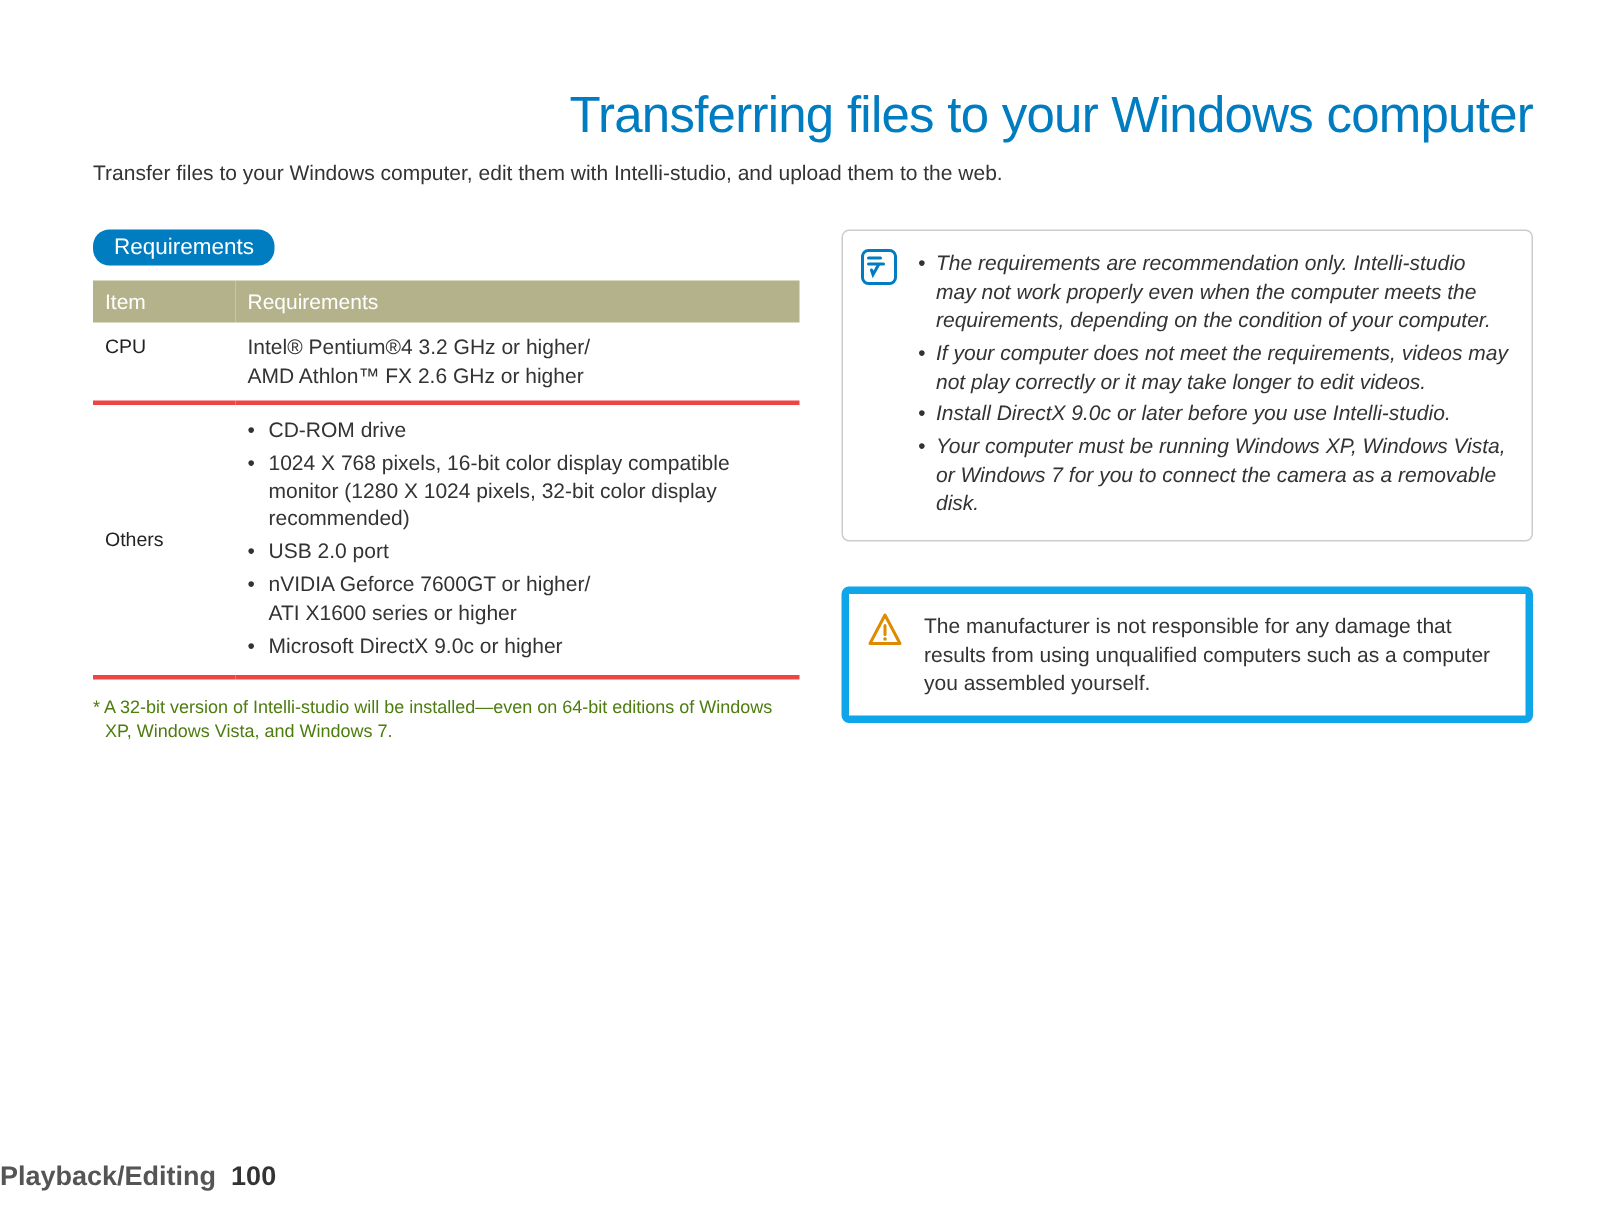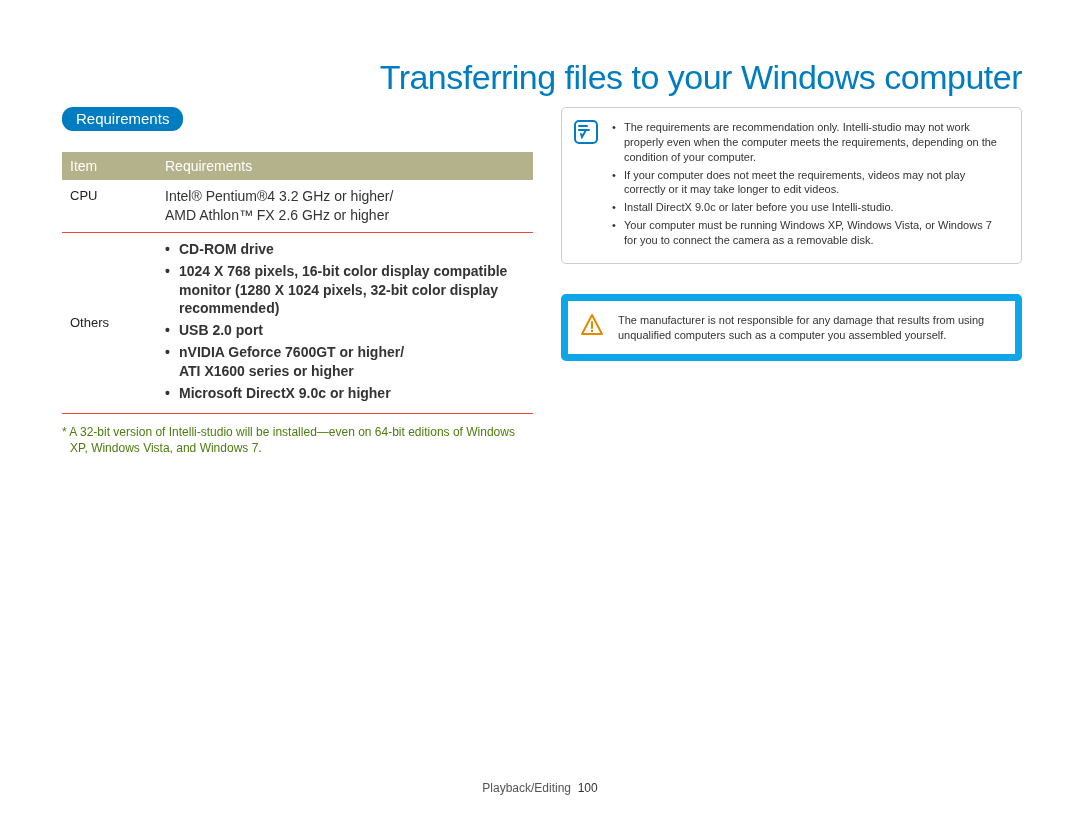--- a/index.html
+++ b/index.html
@@ -44,51 +44,49 @@
     color: #fff;
     font-size: 15px;
     padding: 3px 14px 4px 14px;
     border-radius: 11px;
     margin-bottom: 10px;
   }
   table.req {
     border-collapse: collapse;
     width: 100%;
     font-size: 14px;
-    margin-top: 11px;
   }
   table.req thead th {
     background: #b3b28a;
     color: #fff;
     font-weight: 400;
     text-align: left;
     padding: 6px 8px;
     font-size: 14px;
   }
   table.req thead th:first-child { width: 95px; }
   table.req tbody td {
     padding: 7px 8px;
     vertical-align: top;
-    border-bottom: 1px solid #ef4444;
+    border-bottom: 3px solid #ef4444;
     line-height: 1.35;
   }
   table.req tbody td.item {
     font-size: 13px;
     color: #222;
   }
   ul.bullets {
     list-style: none;
     padding: 0;
     margin: 0;
   }
   ul.bullets > li {
     position: relative;
     padding-left: 14px;
     margin-bottom: 3px;
-    font-weight: bold;
   }
   ul.bullets > li::before {
     content: "•";
     position: absolute;
     left: 0;
     top: 0;
     color: #333;
   }
   .footnote {
     font-size: 12px;
@@ -109,58 +107,61 @@
     position: absolute;
     left: 12px;
     top: 12px;
     width: 24px;
     height: 24px;
   }
   ul.note-list {
     list-style: none;
     padding: 0;
     margin: 0;
-    font-size: 11px;
-    line-height: 1.35;
+    font-size: 14px;
+    line-height: 1.35;
+    font-style: italic;
   }
   ul.note-list > li {
     position: relative;
     padding-left: 12px;
     margin-bottom: 3px;
   }
   ul.note-list > li::before {
     content: "•";
     position: absolute;
     left: 0;
     top: 0;
   }
   .warn-box {
-    border: 7px solid #0ea5e9;
+    border: 5px solid #0ea5e9;
     border-radius: 5px;
     padding: 12px 14px 12px 50px;
     position: relative;
-    font-size: 11px;
+    font-size: 14px;
     line-height: 1.35;
   }
   .page-footer {
     position: absolute;
     bottom: 20px;
     left: 0;
     width: 100%;
-    text-align: center;
-    font-size: 12px;
+    text-align: left;
+    font-size: 18px;
     color: #555;
+    font-weight: bold;
   }
   .page-footer .pnum { color: #333; }
 </style>
 </head>
 <body>
 
 <div class="page">
   <h1 class="page-title">Transferring files to your Windows computer</h1>
+  <div class="intro">Transfer files to your Windows computer, edit them with Intelli-studio, and upload them to the web.</div>
 
   <div class="columns">
     <div class="left-col">
       <div class="section-badge">Requirements</div>
 
       <table class="req">
         <thead>
           <tr>
             <th>Item</th>
             <th>Requirements</th>

